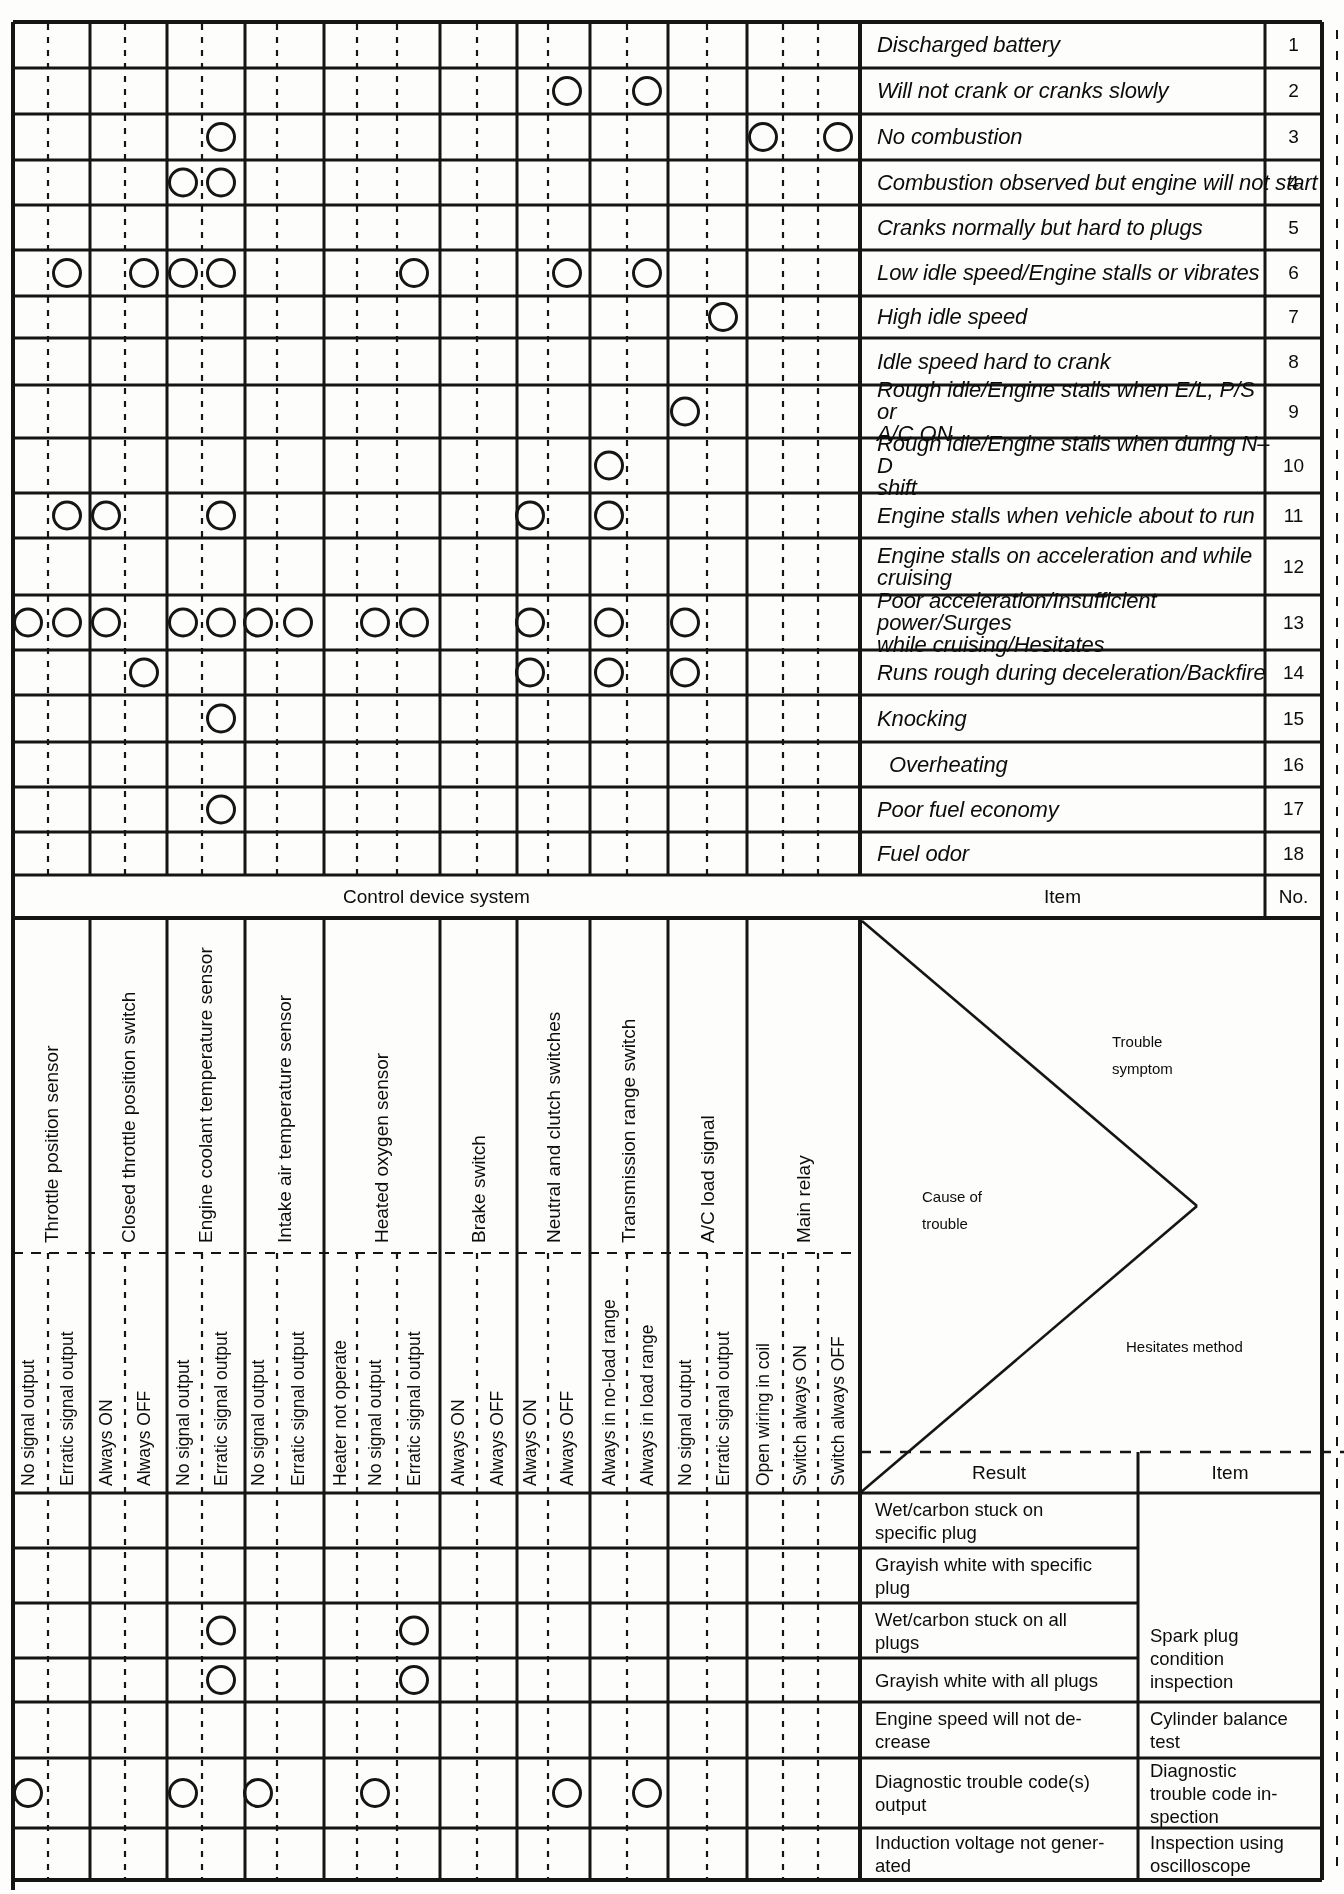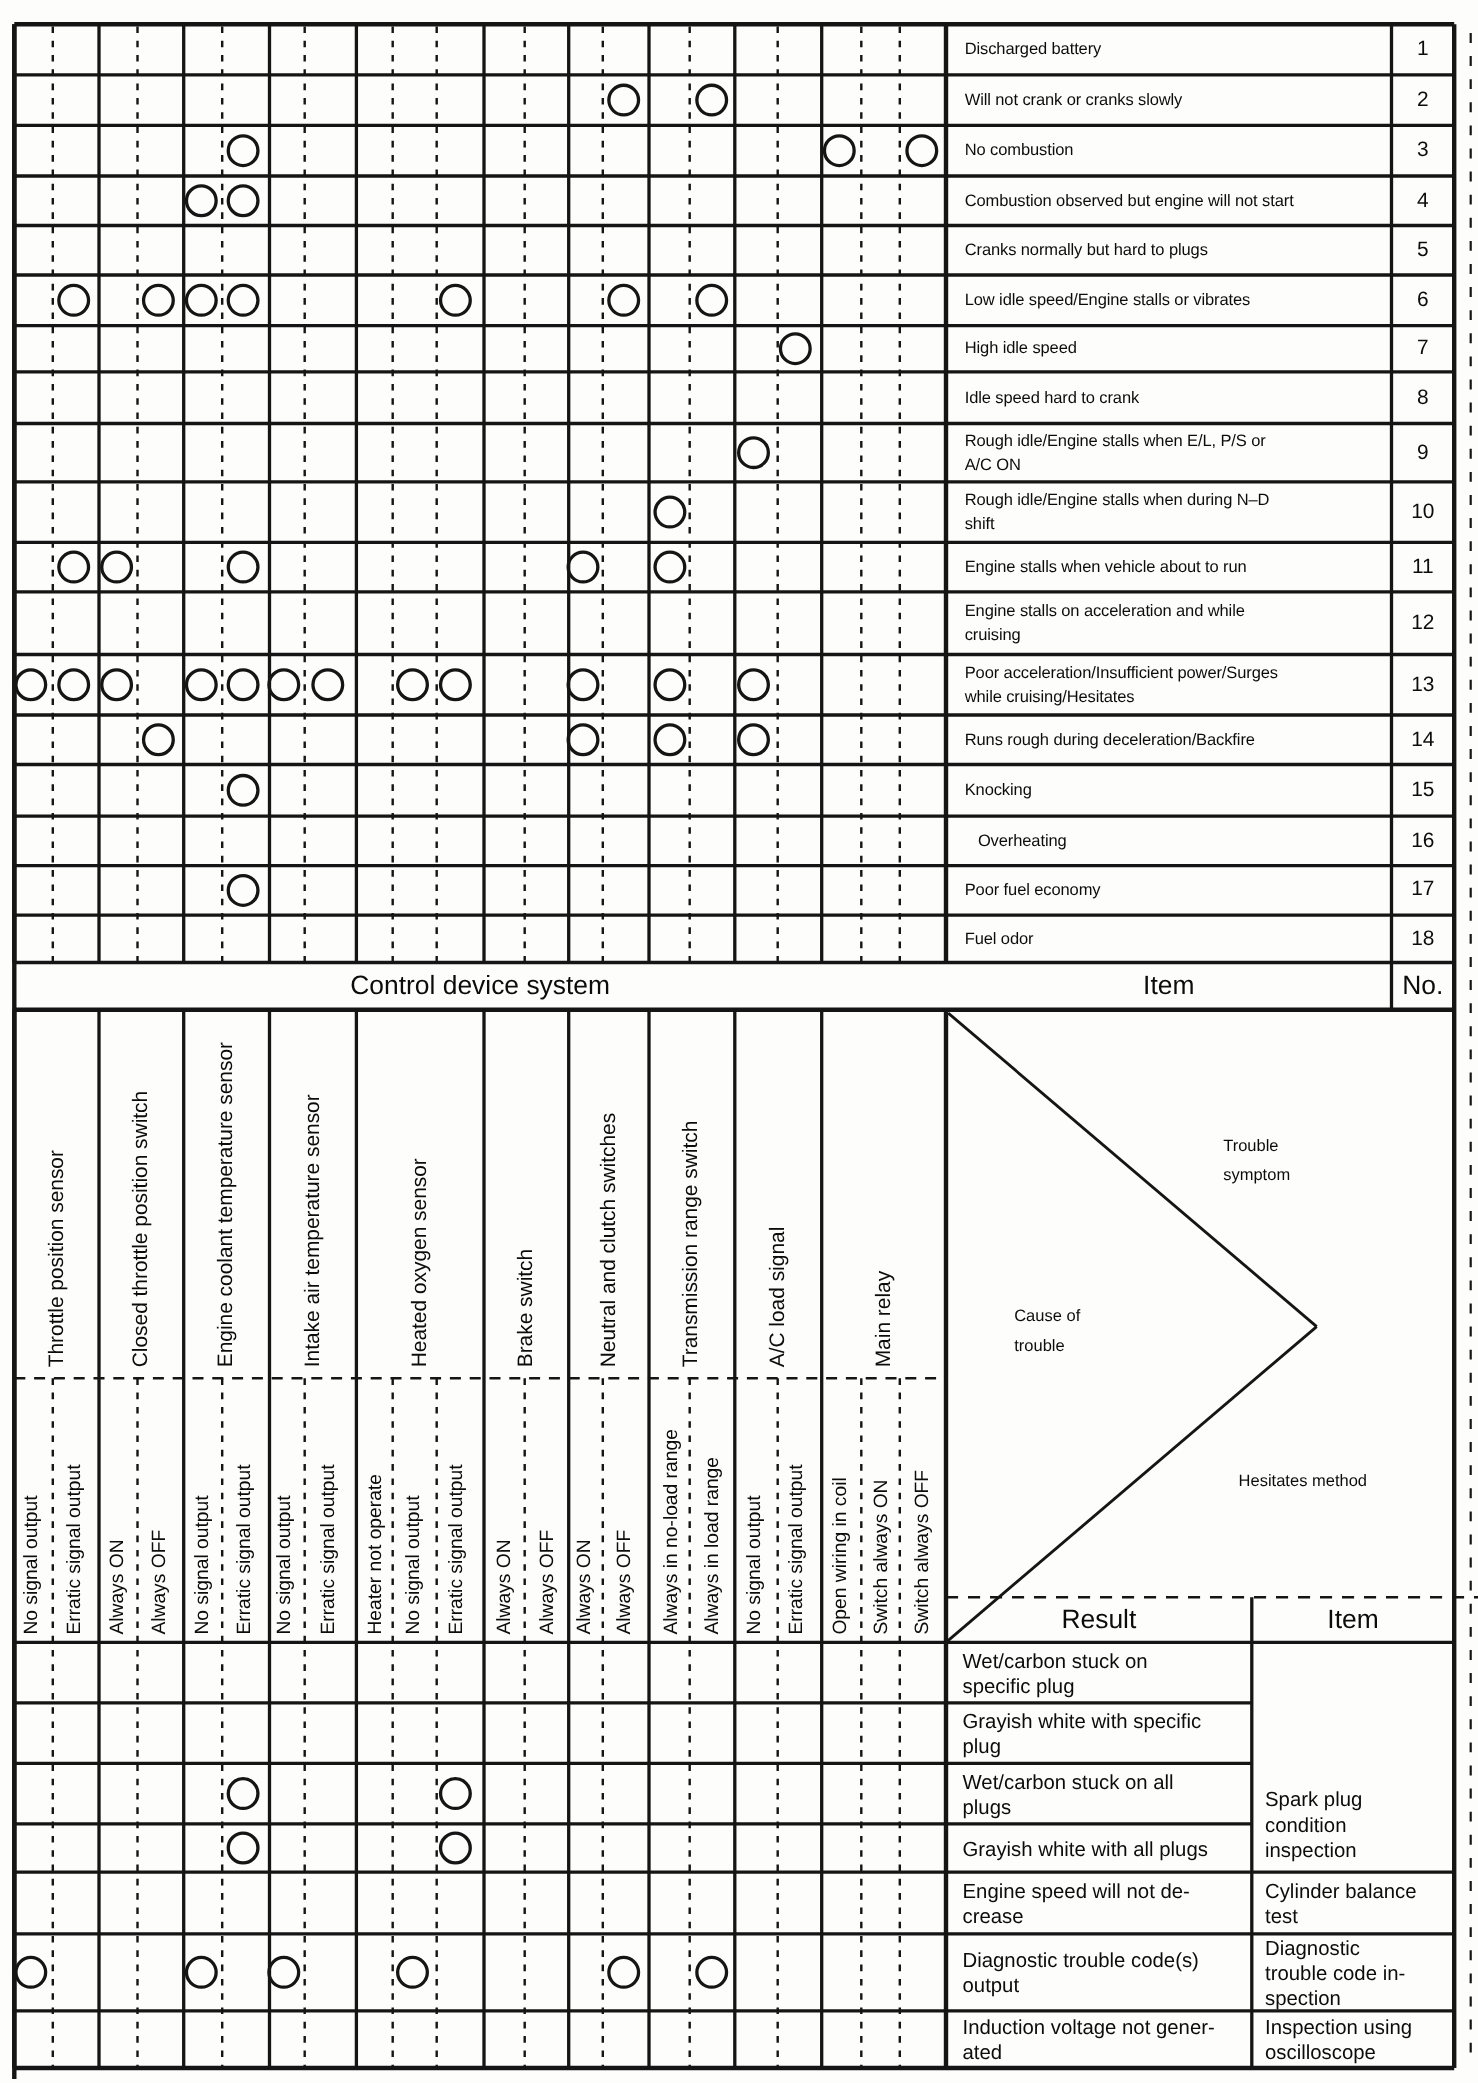--- a/index.html
+++ b/index.html
@@ -4,24 +4,24 @@
 <style>
   html,body{margin:0;padding:0;background:#e8e8e6;}
   .page{
     position:relative;width:1344px;height:1894px;background:#fdfdfc;
     font-family:"Liberation Sans", sans-serif;color:#0c0c0c;overflow:hidden;
   }
   svg{position:absolute;left:0;top:0;}
   .txt{position:absolute;color:#0c0c0c;}
   .cen{display:flex;align-items:center;justify-content:center;text-align:center;}
   .vcen{display:flex;align-items:center;}
-  .sym-label{font-size:15px;line-height:22px;letter-spacing:-0.1px;}
+  .sym-label{font-size:22px;line-height:22px;letter-spacing:-0.1px;font-style:italic;}
   .sym-label.nw{white-space:nowrap;}
   .num{font-size:19px;}
-  .hdr{font-size:24px;}
+  .hdr{font-size:19px;}
   .rot{
     transform:rotate(-90deg);transform-origin:0 0;white-space:nowrap;
     line-height:22px;
   }
   .rot.grp{font-size:19px;}
   .rot.sub{font-size:17.5px;line-height:20px;}
   .ylab{font-size:15px;line-height:27px;}
   .res-label{font-size:18.5px;line-height:23px;white-space:nowrap;}
   .item-label{font-size:18.5px;line-height:23px;white-space:nowrap;}
 </style>

